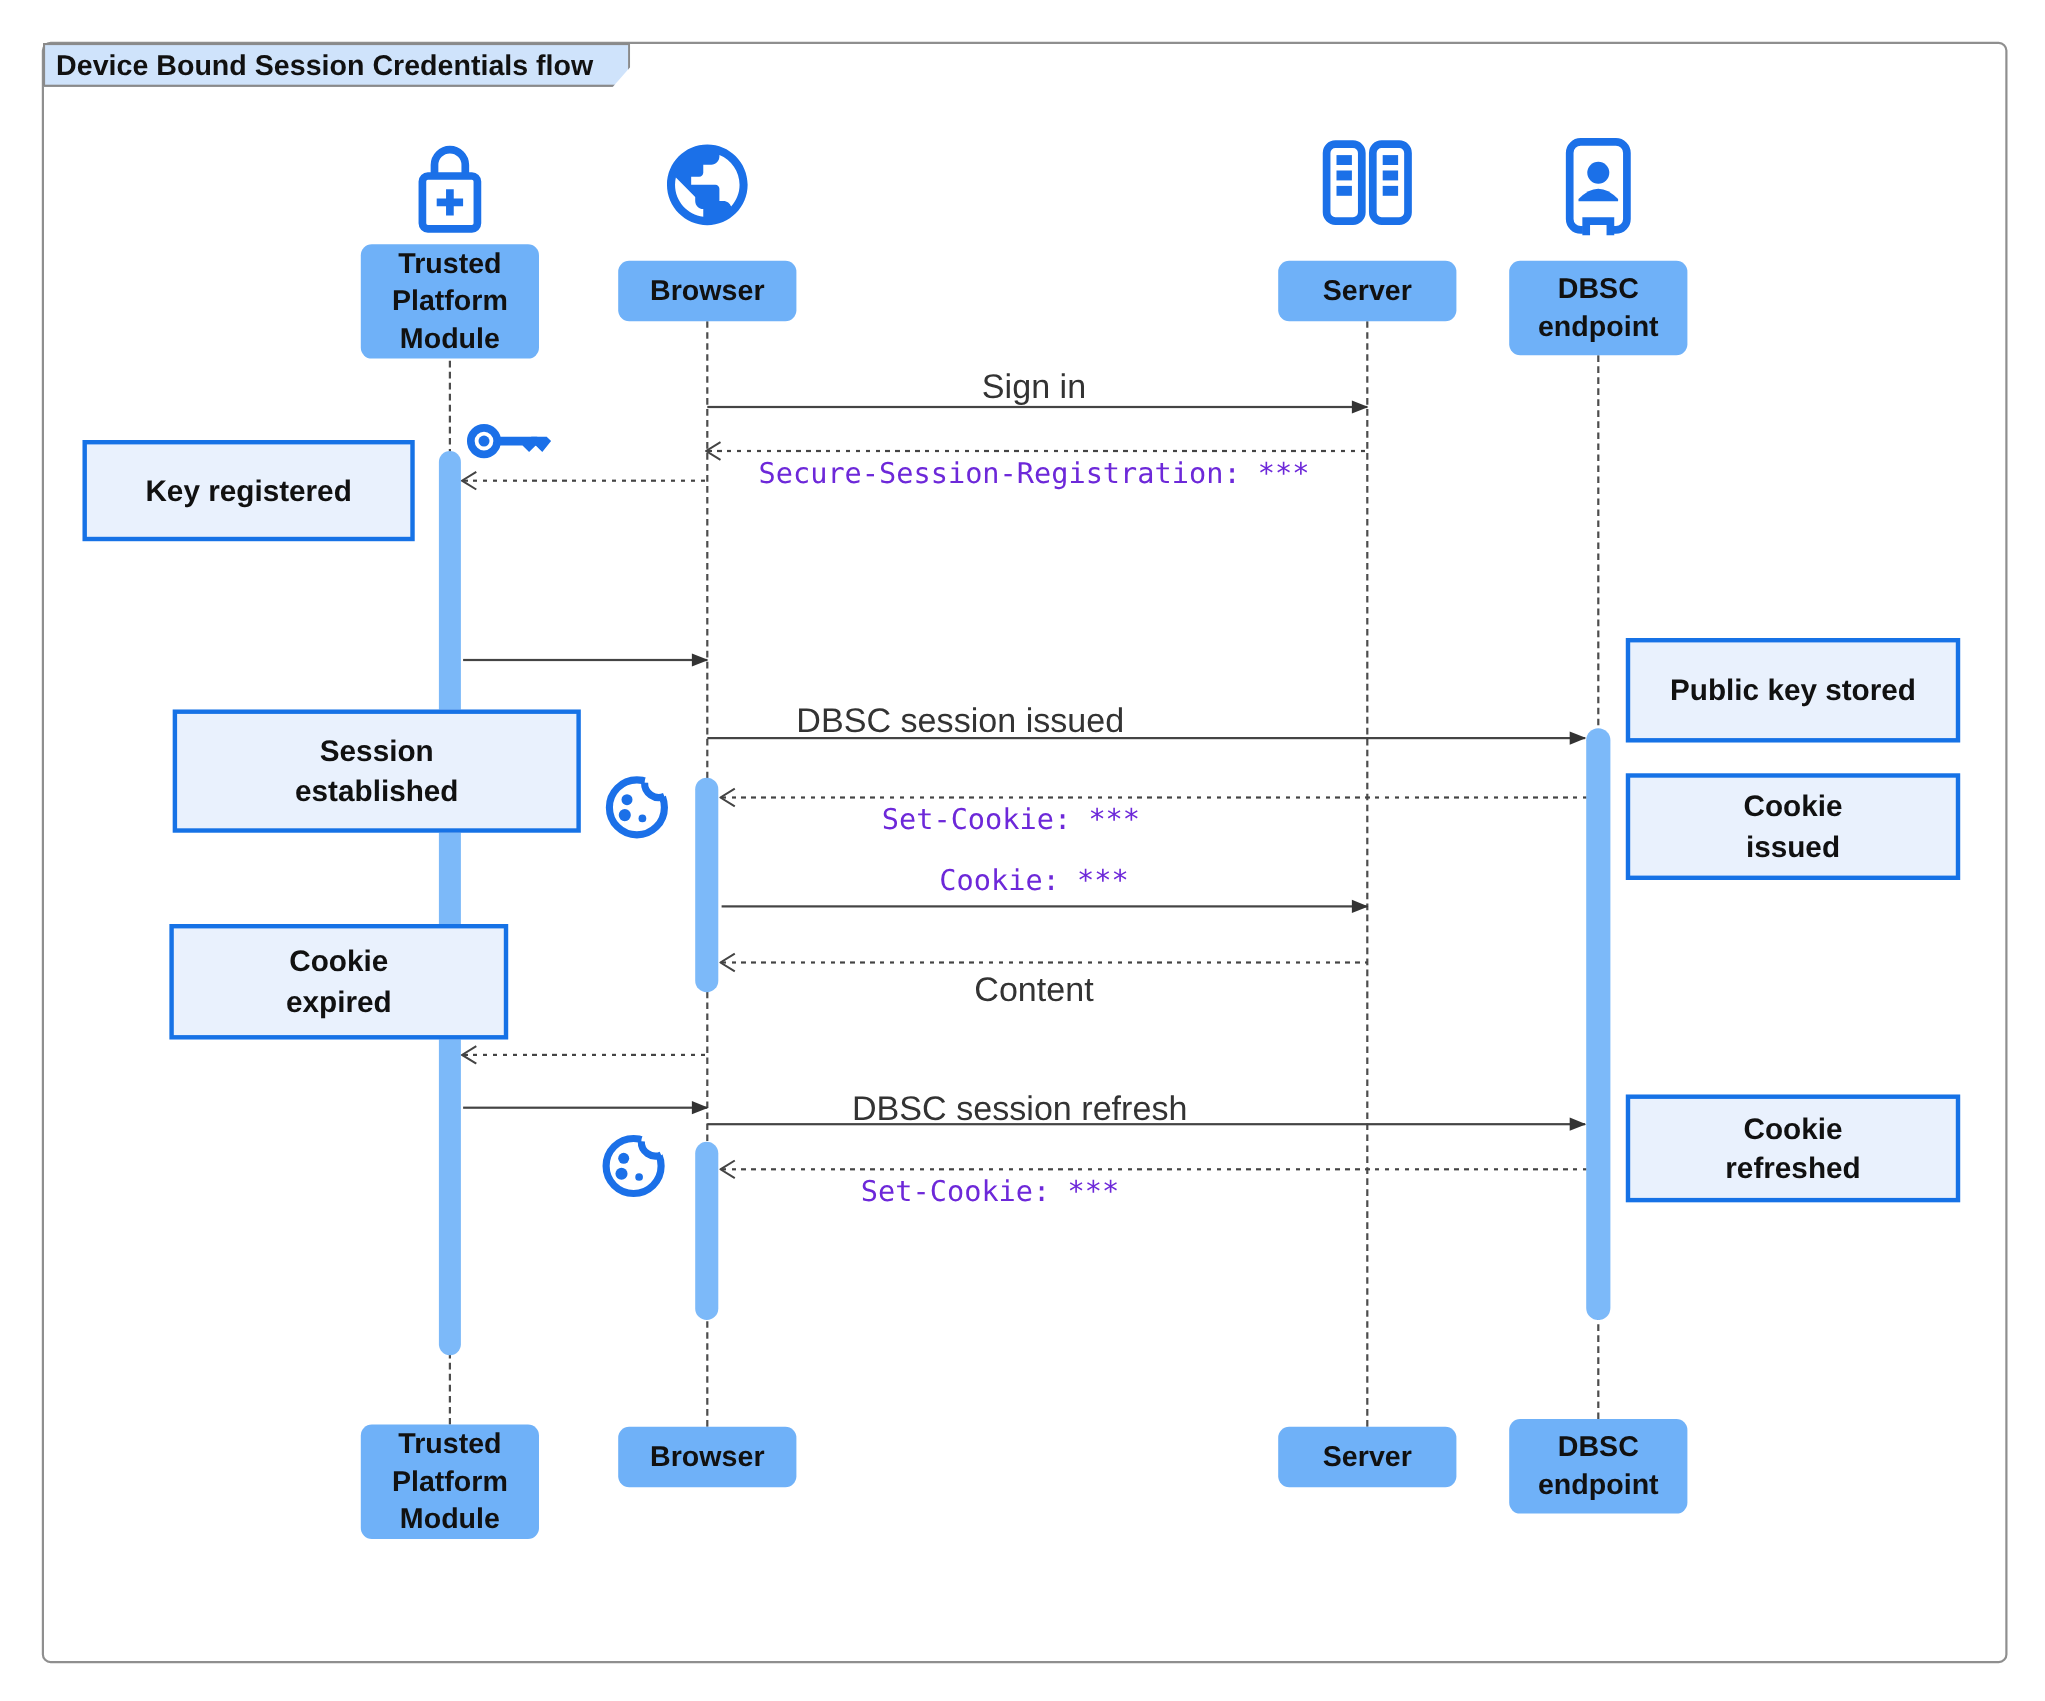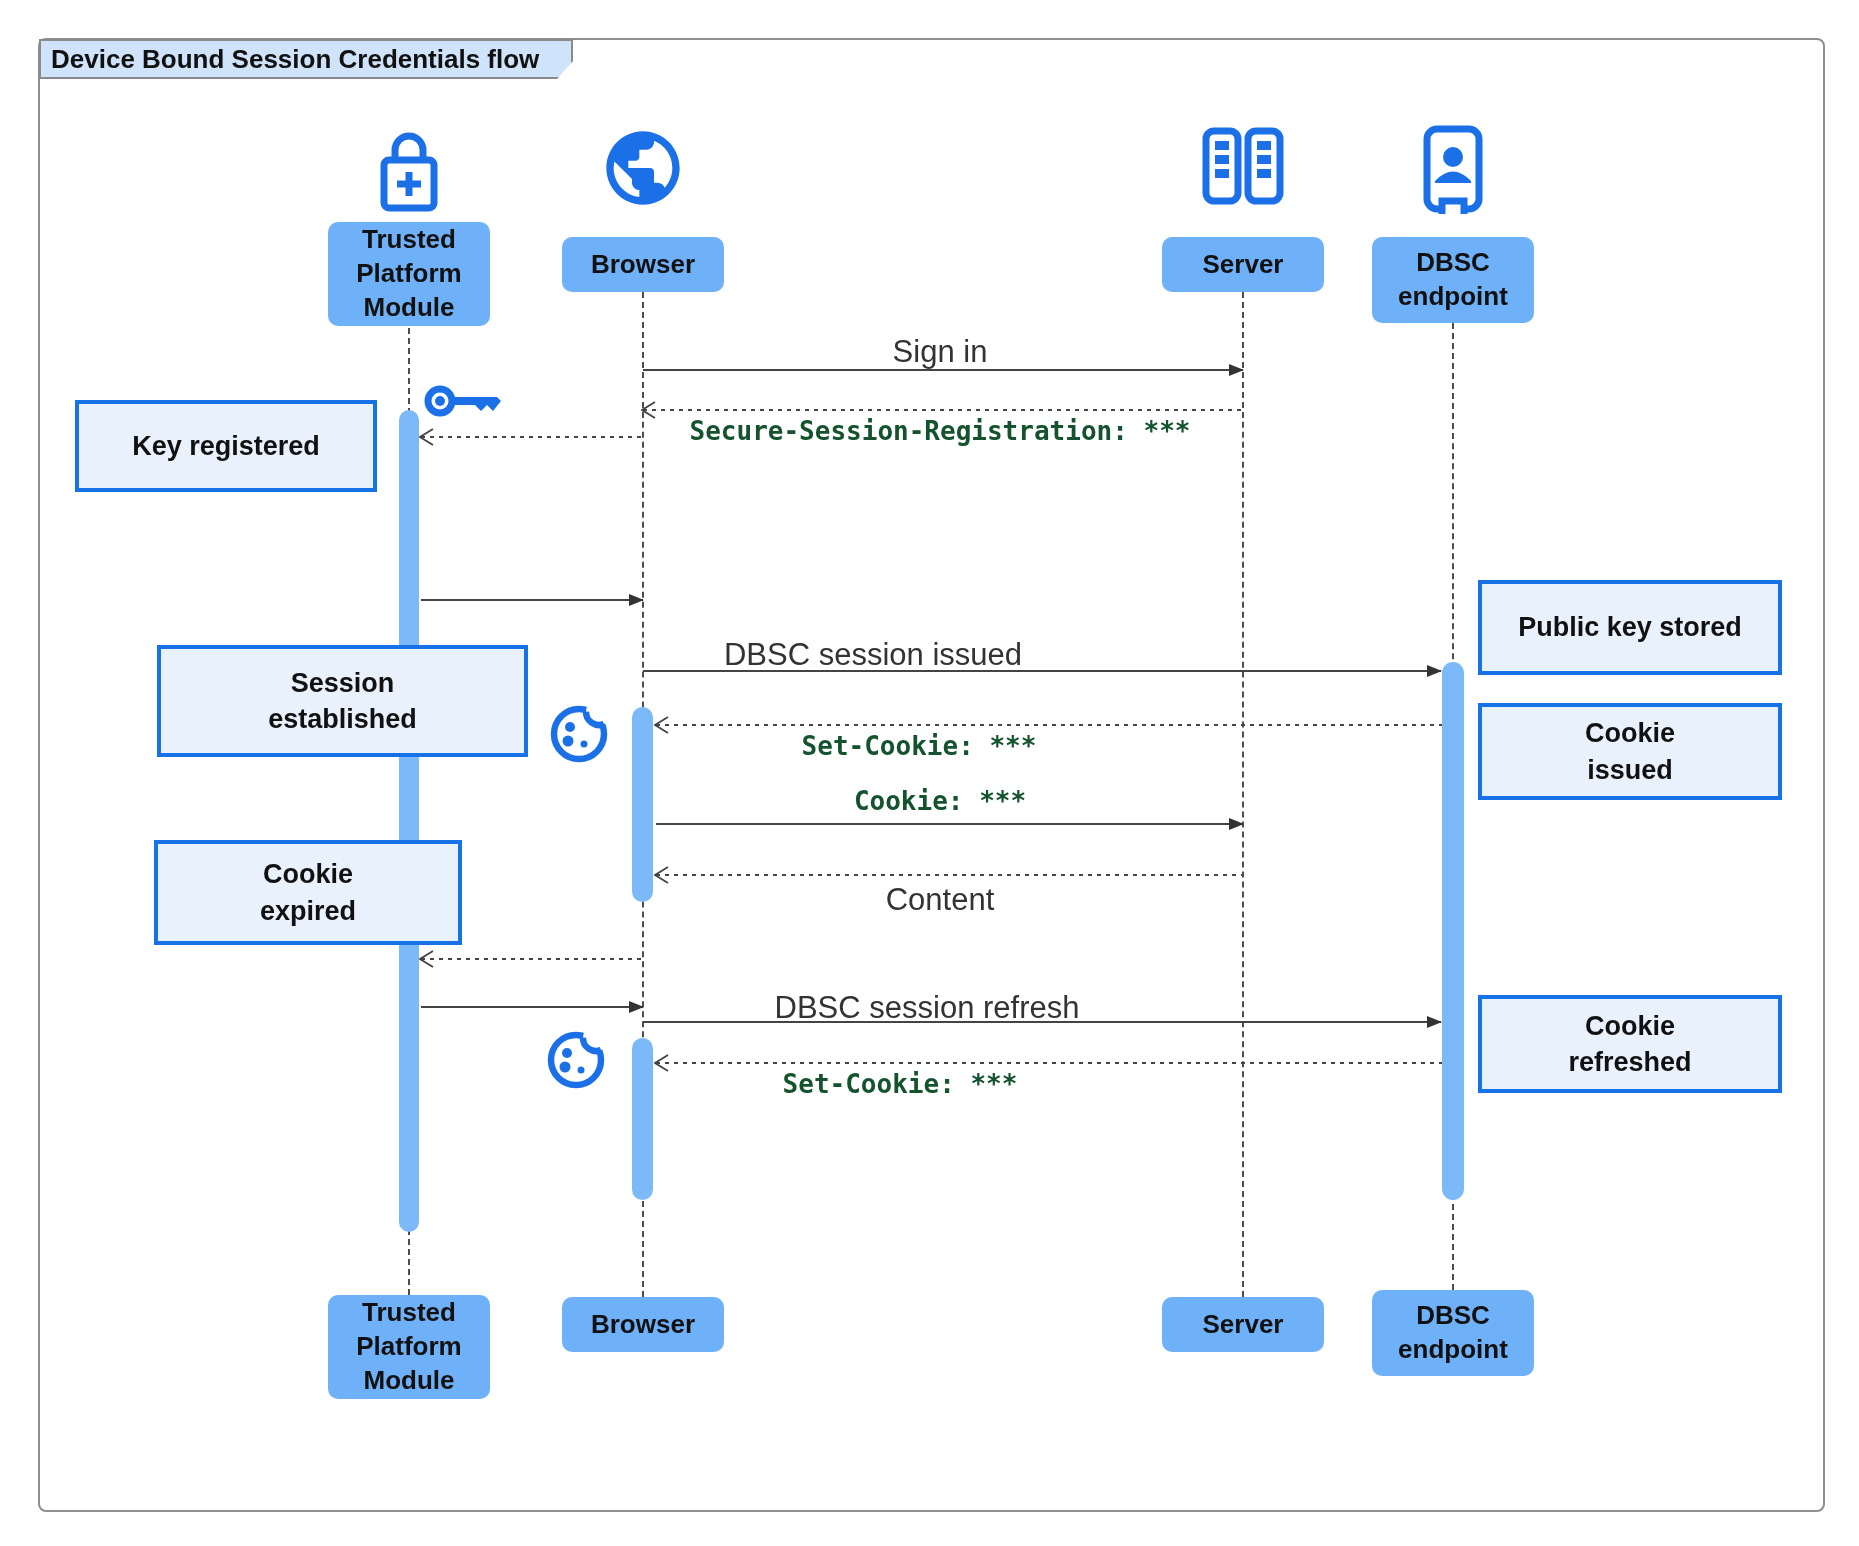--- a/index.html
+++ b/index.html
@@ -23,21 +23,21 @@
   
   .bar{background:#7cb9f9;border-radius:11px;}
   
   .msg{height:2px;}
   .solidline{height:2px;background:#444;}
   .dashline{height:2px;background:repeating-linear-gradient(90deg,#444 0 4px,transparent 4px 9px);}
   .head-right{position:absolute;right:-1px;top:-5px;width:0;height:0;
     border-left:15px solid #333;border-top:6px solid transparent;border-bottom:6px solid transparent;}
   .head-left-open{position:absolute;left:-2px;top:-8px;}
   .mlabel{position:absolute;transform:translateX(-50%);white-space:nowrap;font-size:31px;color:#333;}
-  .mlabel.mono{font-family:"DejaVu Sans Mono", monospace;font-size:26px;color:#14532d;font-weight:bold;}
+  .mlabel.mono{font-family:"DejaVu Sans Mono", monospace;font-size:26px;color:#6d28d9;}
   .icon{display:block;}
 </style>
 </head>
 <body>
 
 <div class="canvas">
 
   <div class="abs frame"></div>
   <div class="abs title-tab">Device Bound Session Credentials flow</div>
 

